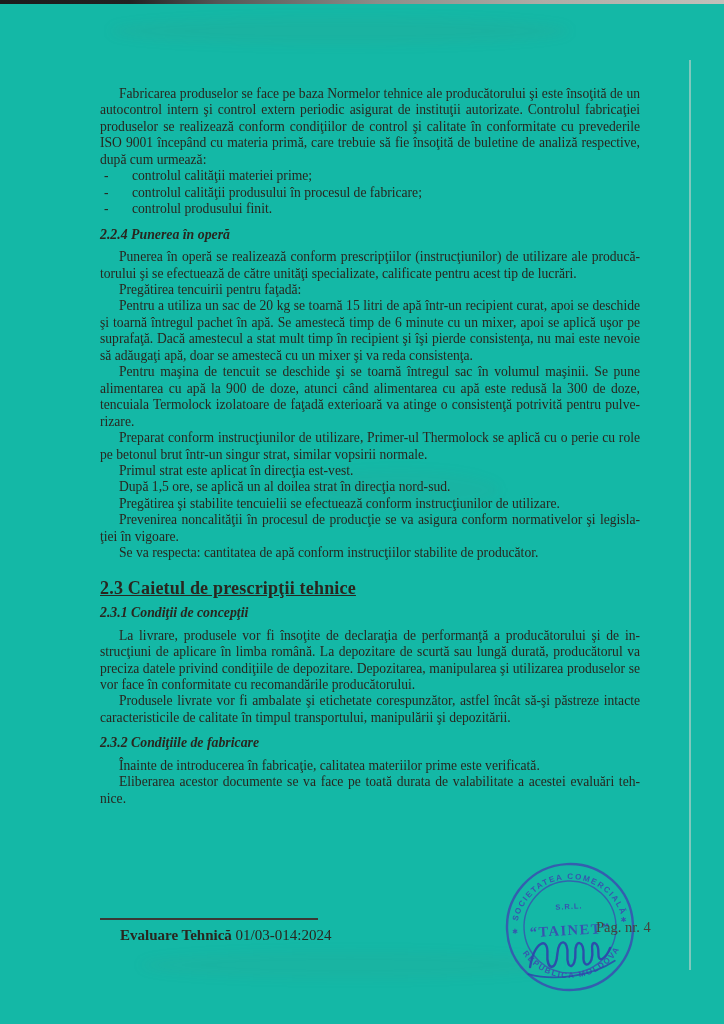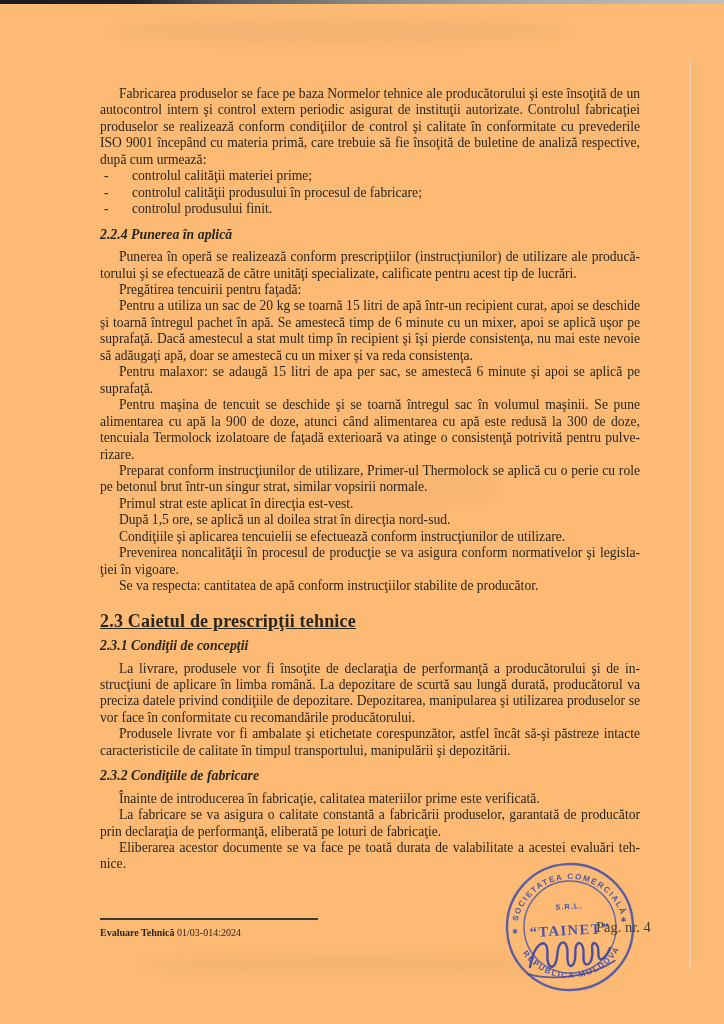--- a/index.html
+++ b/index.html
@@ -1,19 +1,19 @@
 <!DOCTYPE html>
 <html><head>
 <meta charset="utf-8">
 <style>
   html,body{margin:0;padding:0;background:#e8e8e6;}
   .page{
     position:relative;
     width:724px;height:1024px;
-    background:#fdba74;
+    background:#14b8a6;
     overflow:hidden;
     font-family:"Liberation Serif","DejaVu Serif",serif;
     color:#29261f;
   }
   
   .top-edge{
     position:absolute;top:0;left:0;width:724px;height:4px;
     background:linear-gradient(to right,#1c1c1c 0%,#222 18%,#555 30%,#8d8c88 52%,#aeaca6 75%,#c2c0ba 100%);
   }
   .right-line{
@@ -33,21 +33,21 @@
   .para{text-align:justify;text-indent:19px;margin:0;}
   .h3i{font-weight:bold;font-style:italic;font-size:13.8px;margin:9px 0 6px;}
   .h2{font-weight:bold;font-size:18px;margin:18px 0 5px;letter-spacing:.2px;text-decoration:underline;}
   .bullet-row{display:flex;}
   .dash{width:28px;padding-left:4px;}
   .btext{flex:1;}
 
   
   .footer{position:absolute;left:100px;top:918px;width:250px;}
   .footer-rule{border:0;border-top:2px solid #3b3935;margin:0 0 7px 0;width:218px;}
-  .footer-text{font-size:10px;white-space:nowrap;}
+  .footer-text{font-size:15px;white-space:nowrap;margin-left:20px;}
   .footer-label{font-weight:bold;}
   .footer-number{font-weight:normal;}
   .page-number{
     position:absolute;left:596px;top:919px;z-index:4;
     font-size:14.5px;color:#45423c;white-space:nowrap;text-align:center;
   }
 
   
   .stamp{
     position:absolute;left:502px;top:859px;width:136px;height:136px;z-index:3;
@@ -76,39 +76,37 @@
         <span class="btext">controlul calităţii materiei prime;</span>
       </div>
       <div class="bullet-row">
         <span class="dash">-</span>
         <span class="btext">controlul calităţii produsului în procesul de fabricare;</span>
       </div>
       <div class="bullet-row">
         <span class="dash">-</span>
         <span class="btext">controlul produsului finit.</span>
       </div>
-      <div class="h3i">2.2.4 Punerea în aplică</div>
+      <div class="h3i">2.2.4 Punerea în operă</div>
       <div class="para">Punerea în operă se realizează conform prescripţiilor (instrucţiunilor) de utilizare ale producă-torului şi se efectuează de către unităţi specializate, calificate pentru acest tip de lucrări.</div>
       <div class="para">Pregătirea tencuirii pentru faţadă:</div>
       <div class="para">Pentru a utiliza un sac de 20 kg se toarnă 15 litri de apă într-un recipient curat, apoi se deschide şi toarnă întregul pachet în apă. Se amestecă timp de 6 minute cu un mixer, apoi se aplică uşor pe suprafaţă. Dacă amestecul a stat mult timp în recipient şi îşi pierde consistenţa, nu mai este nevoie să adăugaţi apă, doar se amestecă cu un mixer şi va reda consistenţa.</div>
-      <div class="para">Pentru malaxor: se adaugă 15 litri de apa per sac, se amestecă 6 minute şi apoi se aplică pe suprafaţă.</div>
       <div class="para">Pentru maşina de tencuit se deschide şi se toarnă întregul sac în volumul maşinii. Se pune alimentarea cu apă la 900 de doze, atunci când alimentarea cu apă este redusă la 300 de doze, tencuiala Termolock izolatoare de faţadă exterioară va atinge o consistenţă potrivită pentru pulve-rizare.</div>
       <div class="para">Preparat conform instrucţiunilor de utilizare, Primer-ul Thermolock se aplică cu o perie cu role pe betonul brut într-un singur strat, similar vopsirii normale.</div>
       <div class="para">Primul strat este aplicat în direcţia est-vest.</div>
       <div class="para">După 1,5 ore, se aplică un al doilea strat în direcţia nord-sud.</div>
-      <div class="para">Condiţiile şi aplicarea tencuielii se efectuează conform instrucţiunilor de utilizare.</div>
+      <div class="para">Pregătirea şi stabilite tencuielii se efectuează conform instrucţiunilor de utilizare.</div>
       <div class="para">Prevenirea noncalităţii în procesul de producţie se va asigura conform normativelor şi legisla-ţiei în vigoare.</div>
       <div class="para">Se va respecta: cantitatea de apă conform instrucţiilor stabilite de producător.</div>
       <div class="h2">2.3 Caietul de prescripţii tehnice</div>
       <div class="h3i">2.3.1 Condiţii de concepţii</div>
       <div class="para">La livrare, produsele vor fi însoţite de declaraţia de performanţă a producătorului şi de in-strucţiuni de aplicare în limba română. La depozitare de scurtă sau lungă durată, producătorul va preciza datele privind condiţiile de depozitare. Depozitarea, manipularea şi utilizarea produselor se vor face în conformitate cu recomandările producătorului.</div>
       <div class="para">Produsele livrate vor fi ambalate şi etichetate corespunzător, astfel încât să-şi păstreze intacte caracteristicile de calitate în timpul transportului, manipulării şi depozitării.</div>
       <div class="h3i">2.3.2 Condiţiile de fabricare</div>
       <div class="para">Înainte de introducerea în fabricaţie, calitatea materiilor prime este verificată.</div>
-      <div class="para">La fabricare se va asigura o calitate constantă a fabricării produselor, garantată de producător prin declaraţia de performanţă, eliberată pe loturi de fabricaţie.</div>
       <div class="para">Eliberarea acestor documente se va face pe toată durata de valabilitate a acestei evaluări teh-nice.</div>
     </div>
 
   <div class="footer">
     <hr class="footer-rule">
     <div class="footer-text">
       <span class="footer-label">Evaluare Tehnică</span>
       <span class="footer-number">01/03-014:2024</span>
     </div>
   </div>

